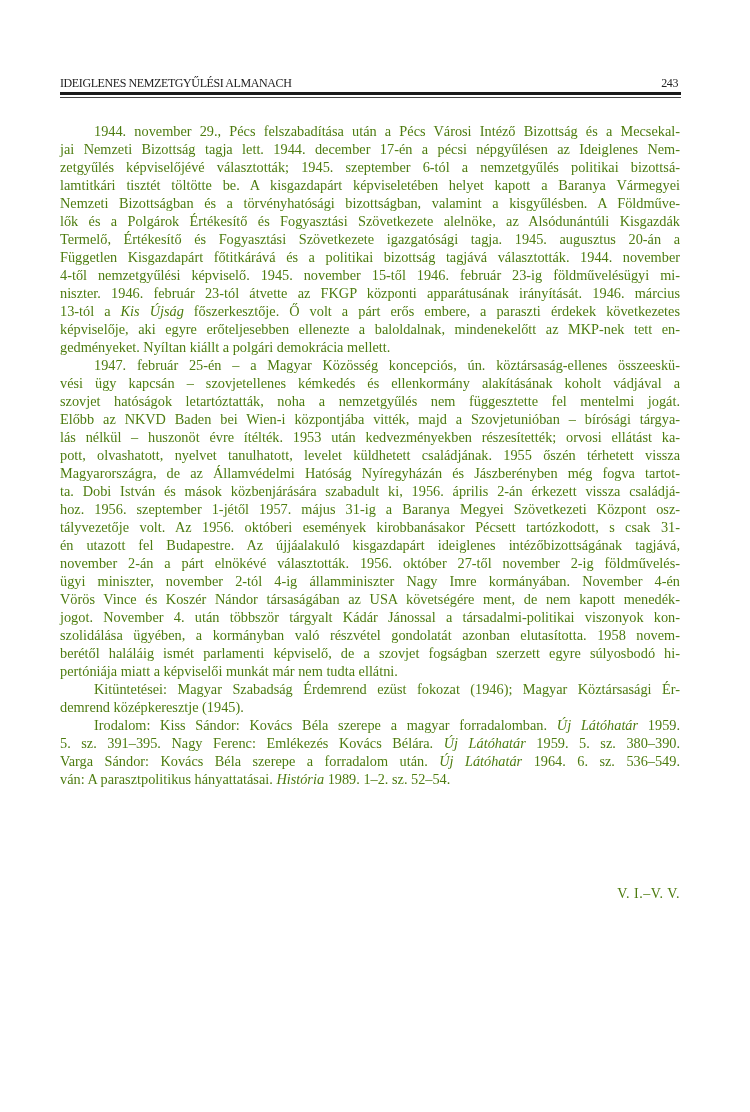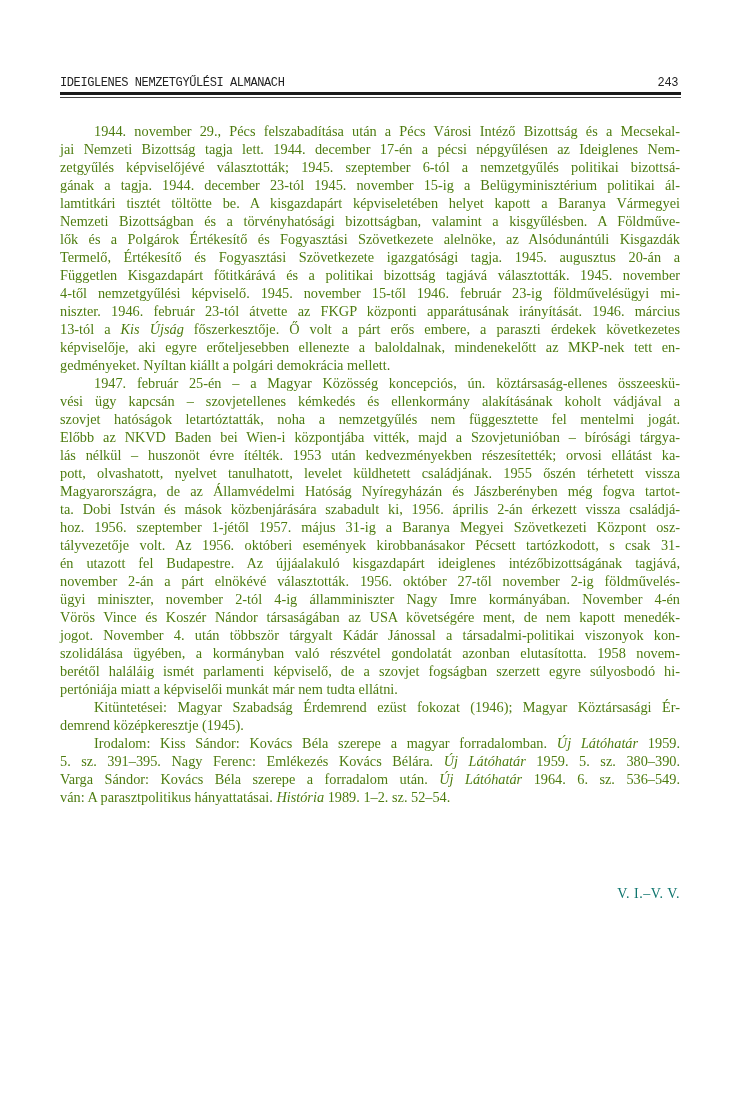--- a/index.html
+++ b/index.html
@@ -1,62 +1,61 @@
 <!DOCTYPE html>
 <html><head>
 <meta charset="utf-8">
 <style>
   html, body { margin: 0; padding: 0; background: #ffffff; }
   body { width: 750px; height: 1112px; position: relative; overflow: hidden; }
   .page { position: absolute; left: 0; top: 0; width: 750px; height: 1112px; background: #fff; }
   .running-head {
     position: absolute; left: 60px; top: 76px; width: 620px; height: 16px;
-    font-family: Liberation Mono, monospace; font-size: 12px; letter-spacing: -0.4px;
+    font-family: Liberation Serif, serif; font-size: 12px; letter-spacing: -0.4px;
     color: #222; font-weight: normal;
   }
   .running-head .title { position: absolute; left: 0; top: 0; }
   .running-head .pnum { position: absolute; right: 2px; top: 0; margin-left: 16px; }
   .rule-thick { position: absolute; left: 60px; top: 92px; width: 621px; height: 3px; background: #1a1a1a; }
   .rule-thin { position: absolute; left: 60px; top: 97px; width: 621px; height: 1px; background: #444; }
   .body-text {
     position: absolute; left: 60px; top: 122px; width: 620px;
     font-family: "Liberation Serif", serif; font-size: 14.3px; line-height: 18px;
     color: #4d7c0f; text-align: justify;
   }
   .line { display: block; white-space: nowrap; text-align-last: justify; text-align: justify; height: 18px; overflow: visible; }
   .line.last { text-align-last: left; }
   .line.indent { text-indent: 34px; }
   i { font-style: italic; }
   .signature {
     position: absolute; right: 70px; top: 886px;
-    font-family: "Liberation Serif", serif; font-size: 14px; color: #0f766e; letter-spacing: 0.5px;
+    font-family: "Liberation Serif", serif; font-size: 14px; color: #4d7c0f; letter-spacing: 0.5px;
   }
 </style>
 </head>
 <body>
 
 <div class="page">
   <div class="running-head">
     <span class="title">IDEIGLENES NEMZETGYŰLÉSI ALMANACH</span>
     <span class="pnum">243</span>
   </div>
   <div class="rule-thick"></div>
   <div class="rule-thin"></div>
 
   <div class="body-text" id="body-text">
       <div>
         <span class="line indent">1944. november 29., Pécs felszabadítása után a Pécs Városi Intéző Bizottság és a Mecsekal-</span>
         <span class="line">jai Nemzeti Bizottság tagja lett. 1944. december 17-én a pécsi népgyűlésen az Ideiglenes Nem-</span>
         <span class="line">zetgyűlés képviselőjévé választották; 1945. szeptember 6-tól a nemzetgyűlés politikai bizottsá-</span>
-        <span class="line">gának a tagja. 1944. december 23-tól 1945. november 15-ig a Belügyminisztérium politikai ál-</span>
         <span class="line">lamtitkári tisztét töltötte be. A kisgazdapárt képviseletében helyet kapott a Baranya Vármegyei</span>
         <span class="line">Nemzeti Bizottságban és a törvényhatósági bizottságban, valamint a kisgyűlésben. A Földműve-</span>
         <span class="line">lők és a Polgárok Értékesítő és Fogyasztási Szövetkezete alelnöke, az Alsódunántúli Kisgazdák</span>
         <span class="line">Termelő, Értékesítő és Fogyasztási Szövetkezete igazgatósági tagja. 1945. augusztus 20-án a</span>
-        <span class="line">Független Kisgazdapárt főtitkárává és a politikai bizottság tagjává választották. 1945. november</span>
+        <span class="line">Független Kisgazdapárt főtitkárává és a politikai bizottság tagjává választották. 1944. november</span>
         <span class="line">4-től nemzetgyűlési képviselő. 1945. november 15-től 1946. február 23-ig földművelésügyi mi-</span>
         <span class="line">niszter. 1946. február 23-tól átvette az FKGP központi apparátusának irányítását. 1946. március</span>
         <span class="line">13-tól a <i>Kis Újság</i> főszerkesztője. Ő volt a párt erős embere, a paraszti érdekek következetes</span>
         <span class="line">képviselője, aki egyre erőteljesebben ellenezte a baloldalnak, mindenekelőtt az MKP-nek tett en-</span>
         <span class="line last">gedményeket. Nyíltan kiállt a polgári demokrácia mellett.</span>
       </div>
       <div>
         <span class="line indent">1947. február 25-én – a Magyar Közösség koncepciós, ún. köztársaság-ellenes összeeskü-</span>
         <span class="line">vési ügy kapcsán – szovjetellenes kémkedés és ellenkormány alakításának koholt vádjával a</span>
         <span class="line">szovjet hatóságok letartóztatták, noha a nemzetgyűlés nem függesztette fel mentelmi jogát.</span>

